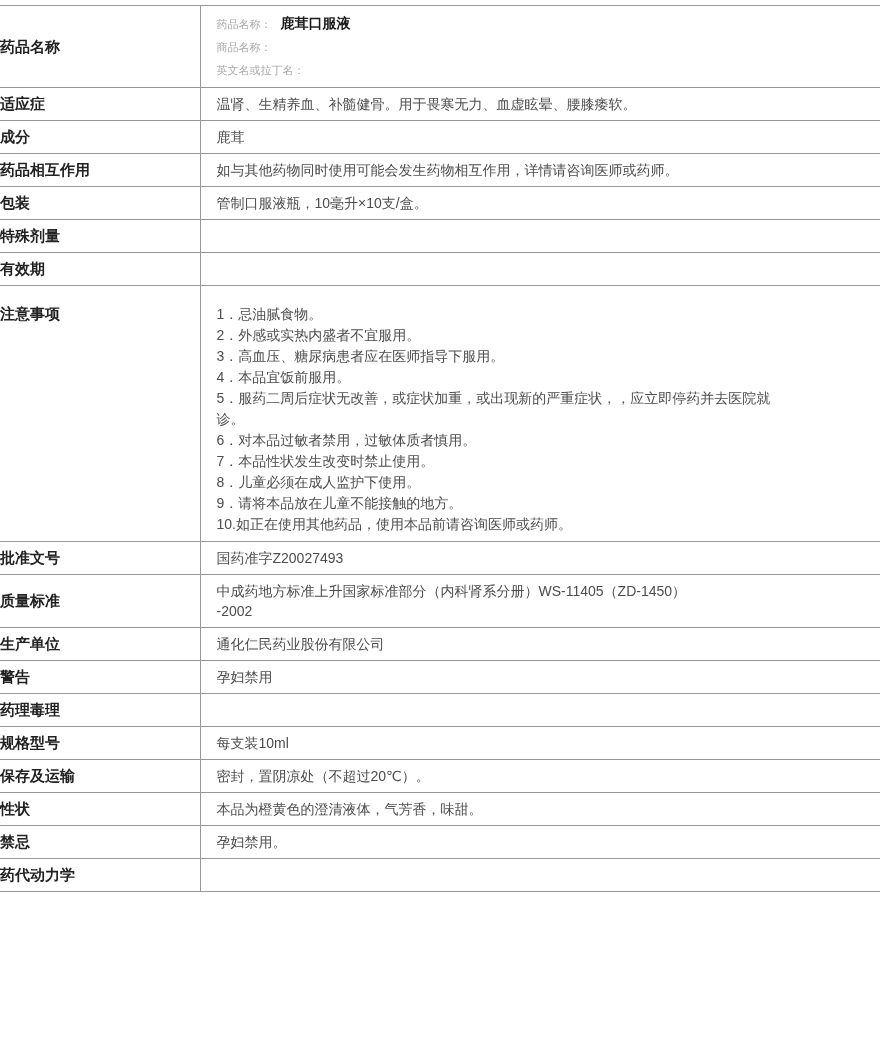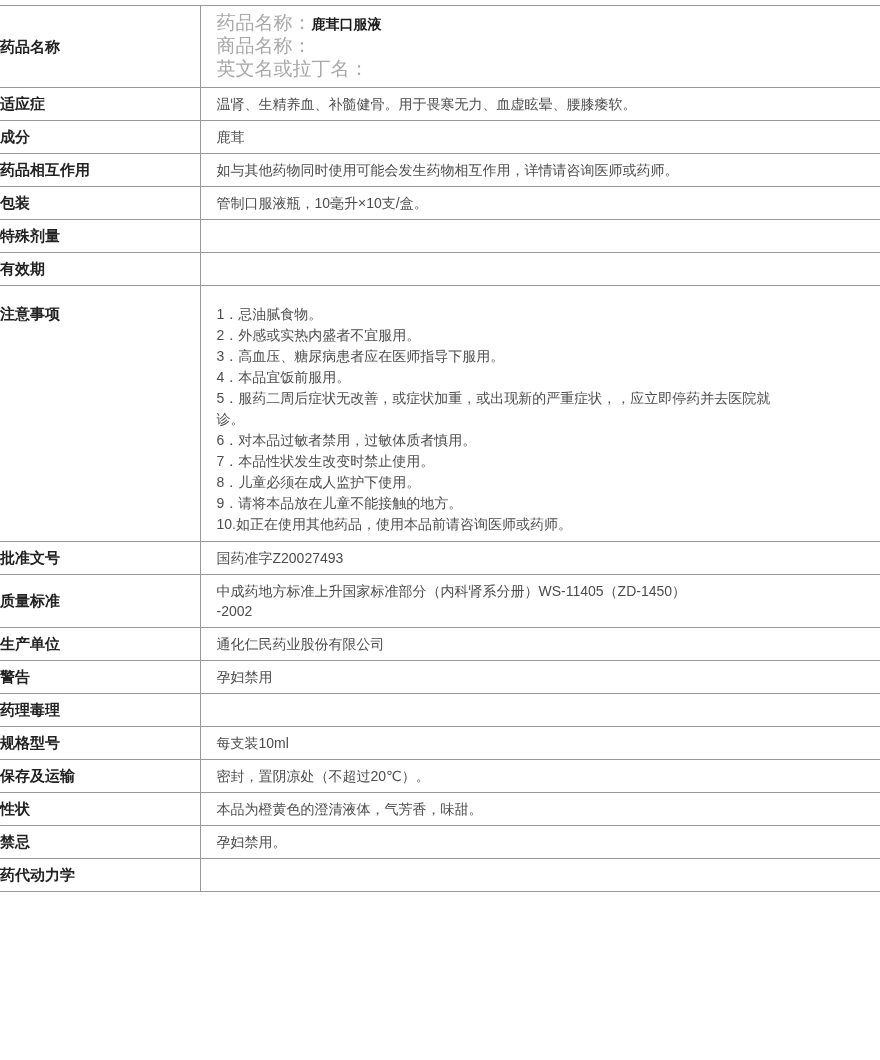--- a/index.html
+++ b/index.html
@@ -52,26 +52,26 @@
     line-height: 20px;
     overflow: hidden;
   }
   tr.top-align th,
   tr.top-align td {
     vertical-align: top;
     padding-top: 18px;
   }
   .text-cell { white-space: pre-line; }
   .name-line { line-height: 22px; white-space: nowrap; }
-  .name-prefix { color: var(--muted-text); font-size: 19px; }
+  .name-prefix { color: var(--muted-text); font-size: 11px; }
   .name-value {
     color: var(--name-text);
     font-weight: bold;
     font-size: 14px;
-    margin-left: 0;
+    margin-left: 9px;
   }
   .list-wrap { max-width: 575px; }
   .list-item { line-height: 21px; }
 </style>
 </head>
 <body>
 
 <div class="page">
   <table class="drug-table">
     <tbody>

